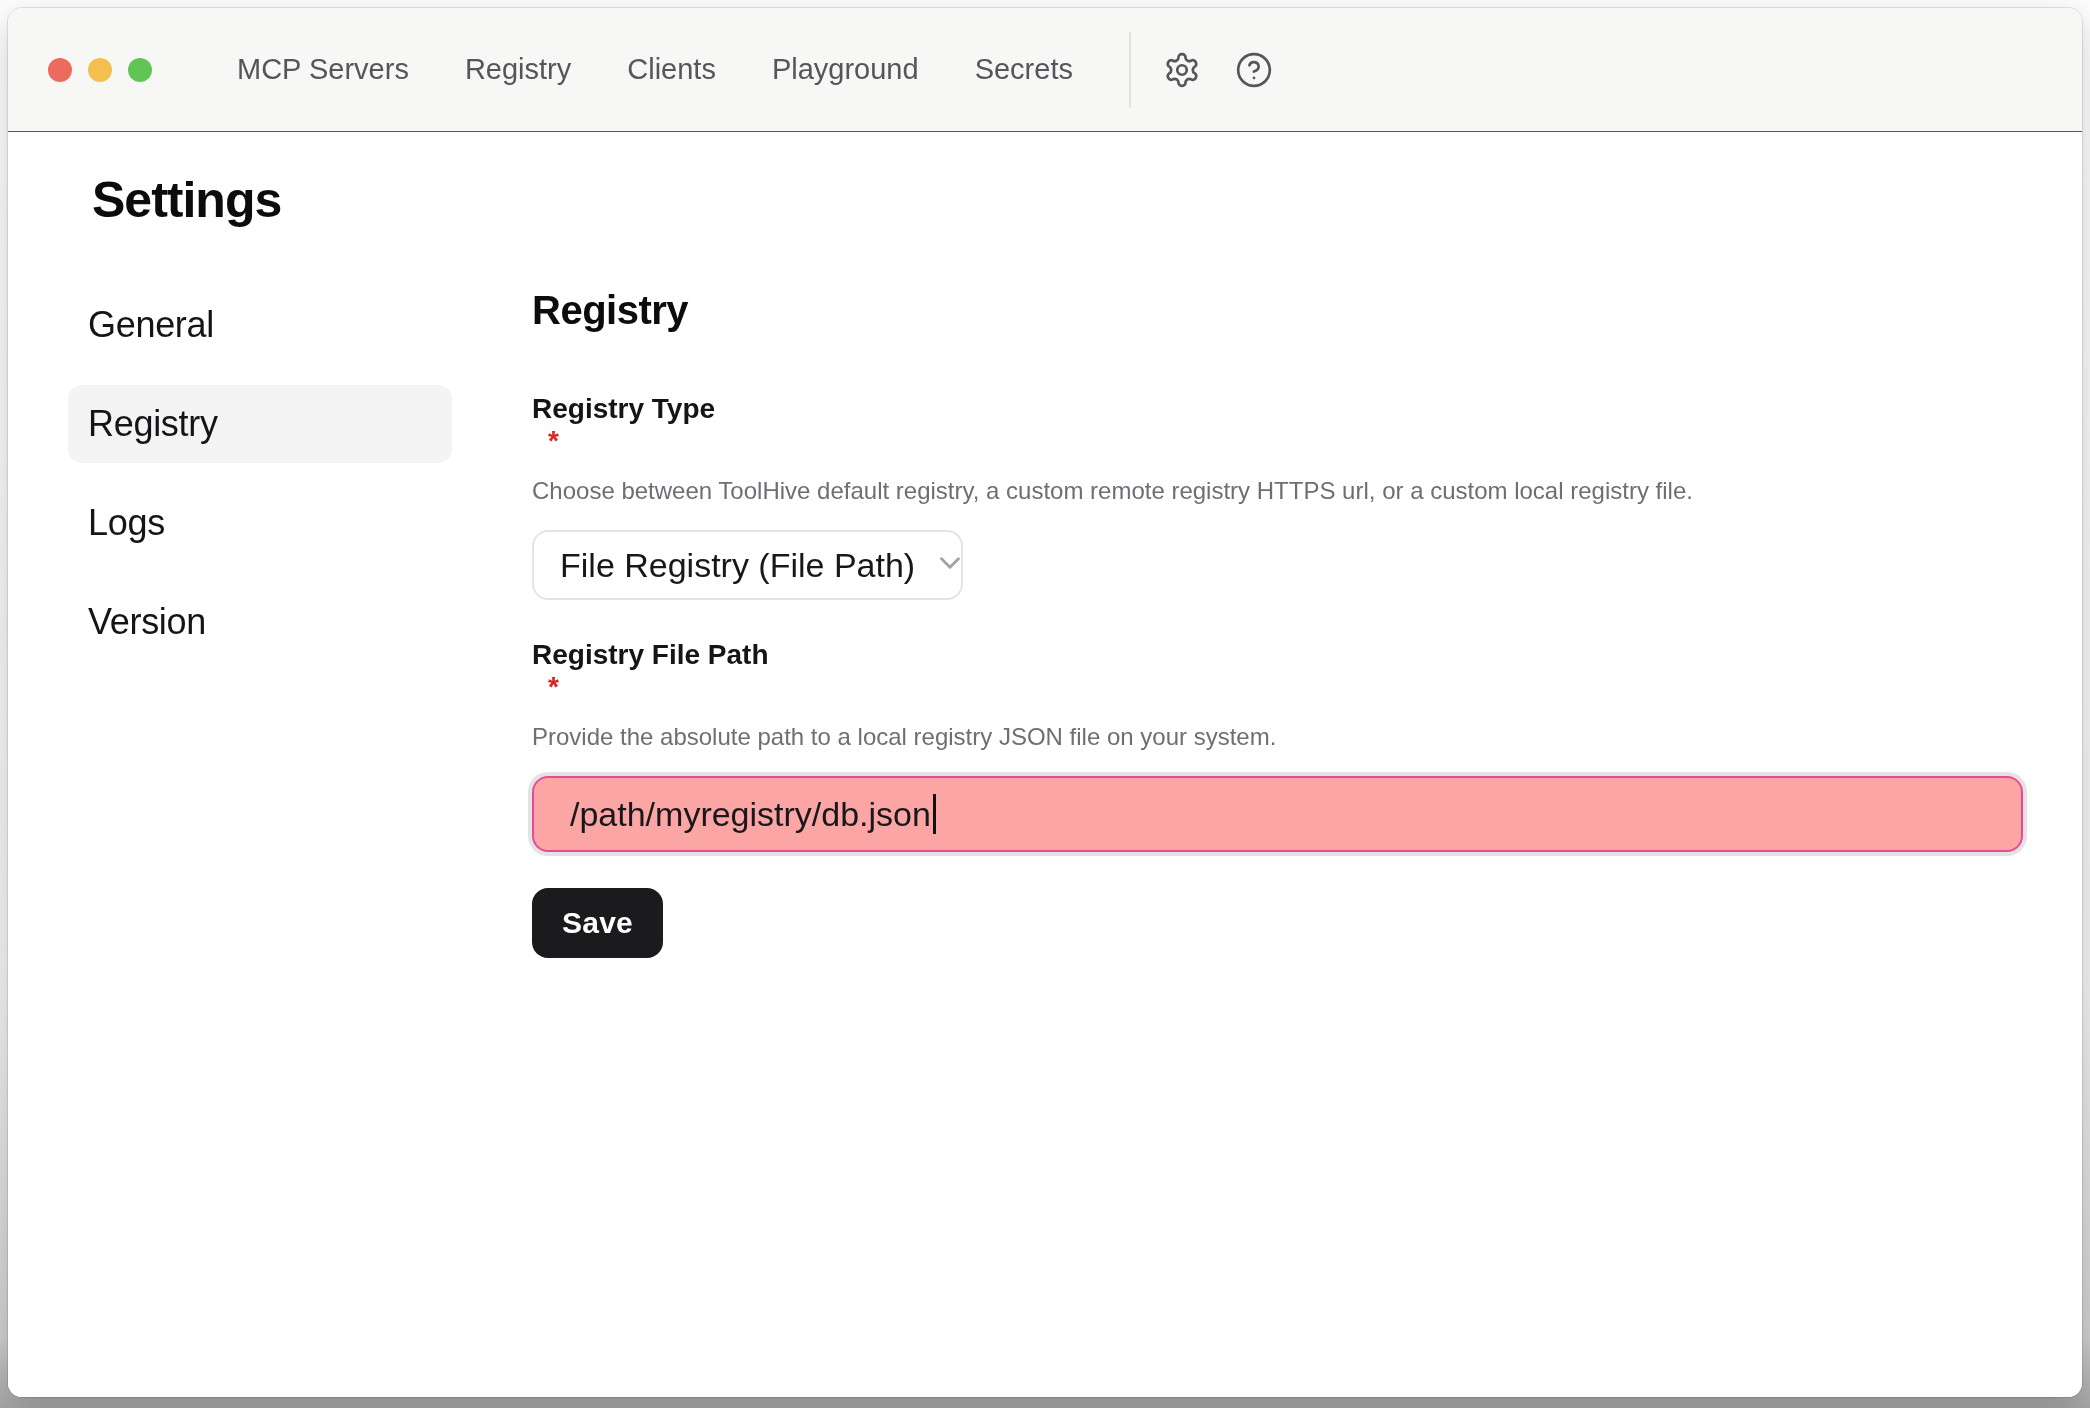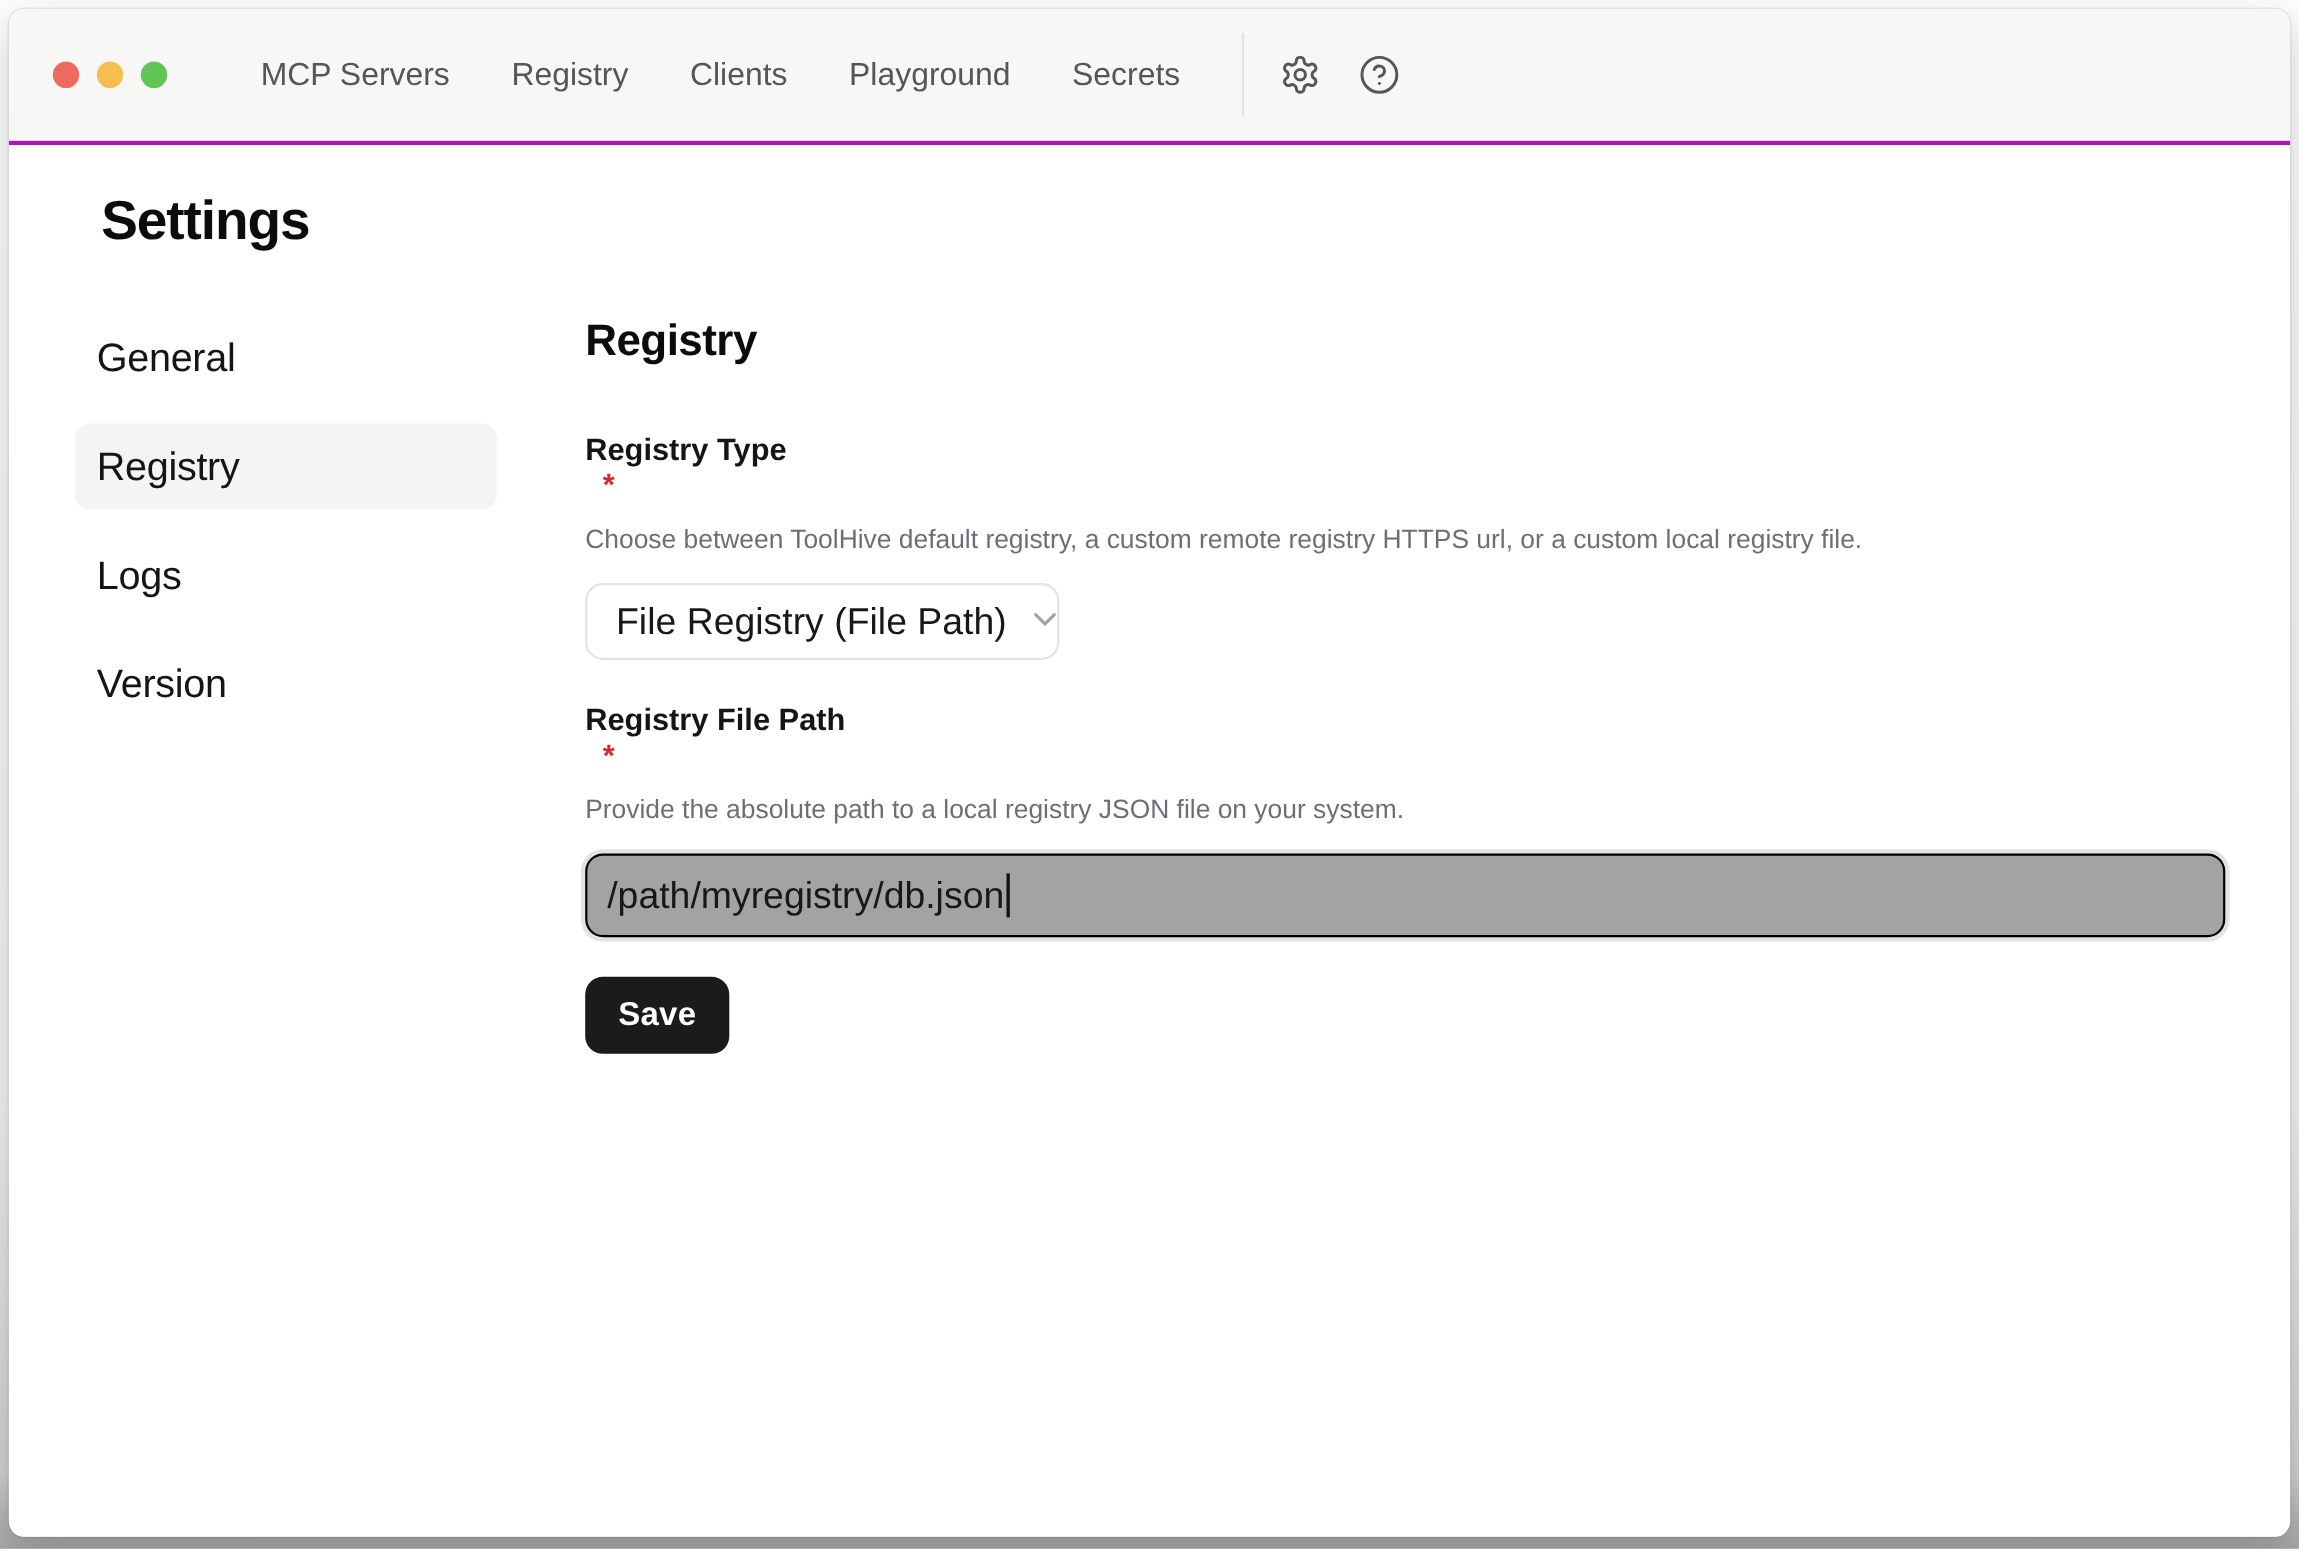--- a/index.html
+++ b/index.html
@@ -9,21 +9,21 @@
     background:linear-gradient(180deg,#fdfdfd 0%,#f2f2f2 70%,#cfcfcf 95%,#a6a6a6 100%);
   }
   .window{
     position:absolute;left:8px;top:8px;width:2074px;height:1389px;
     background:#ffffff;border-radius:14px;overflow:hidden;
     box-shadow:0 0 0 1px rgba(0,0,0,0.10),0 12px 34px rgba(0,0,0,0.18);
     display:flex;flex-direction:column;
   }
   
   .titlebar{
-    height:124px;flex:none;background:#f7f7f6;border-bottom:4px solid #a21caf;
+    height:124px;flex:none;background:#f7f7f6;border-bottom:1px solid #a21caf;
     display:flex;align-items:center;padding-left:40px;box-sizing:border-box;
   }
   .traffic{display:flex;align-items:center;gap:16px;flex:none;}
   .light{width:24px;height:24px;border-radius:50%;display:inline-block;}
   .light.red{background:#ec6a5e;}
   .light.yellow{background:#f5bf4f;}
   .light.green{background:#61c454;}
   .topnav{display:flex;align-items:center;gap:56px;margin-left:85px;}
   .topnav .nav-item{
     font-size:29px;color:#55555b;white-space:nowrap;cursor:default;
@@ -63,23 +63,23 @@
     margin-top:22px;width:431px;height:70px;box-sizing:border-box;
     background:#fff;border:2px solid #e4e4e7;border-radius:16px;
     display:flex;align-items:center;justify-content:space-between;
     padding:0 20px 0 26px;cursor:default;
   }
   .select-value{font-size:34px;color:#18181b;white-space:nowrap;}
   .select-trigger svg{flex:none;margin-left:18px;}
   
   .text-input{
     margin-top:22px;width:1491px;max-width:100%;height:76px;box-sizing:border-box;
-    background:#a3a3a3;border:2px solid #000000;border-radius:16px;
+    background:#fca5a5;border:2px solid #ec4899;border-radius:16px;
     box-shadow:0 0 0 4px rgba(40,40,45,0.13);
-    display:flex;align-items:center;padding:0 18px;cursor:text;
+    display:flex;align-items:center;padding:0 36px;cursor:text;
   }
   .text-input .value{font-size:34px;color:#18181b;white-space:nowrap;}
   .caret{width:3px;height:40px;background:#111113;margin-left:2px;flex:none;}
   
   .save-btn{
     margin-top:36px;width:131px;height:70px;border:none;border-radius:16px;
     background:#1b1b1e;color:#ffffff;font-family:inherit;
     font-size:30px;font-weight:700;letter-spacing:0.2px;cursor:pointer;
     display:flex;align-items:center;justify-content:center;
   }

